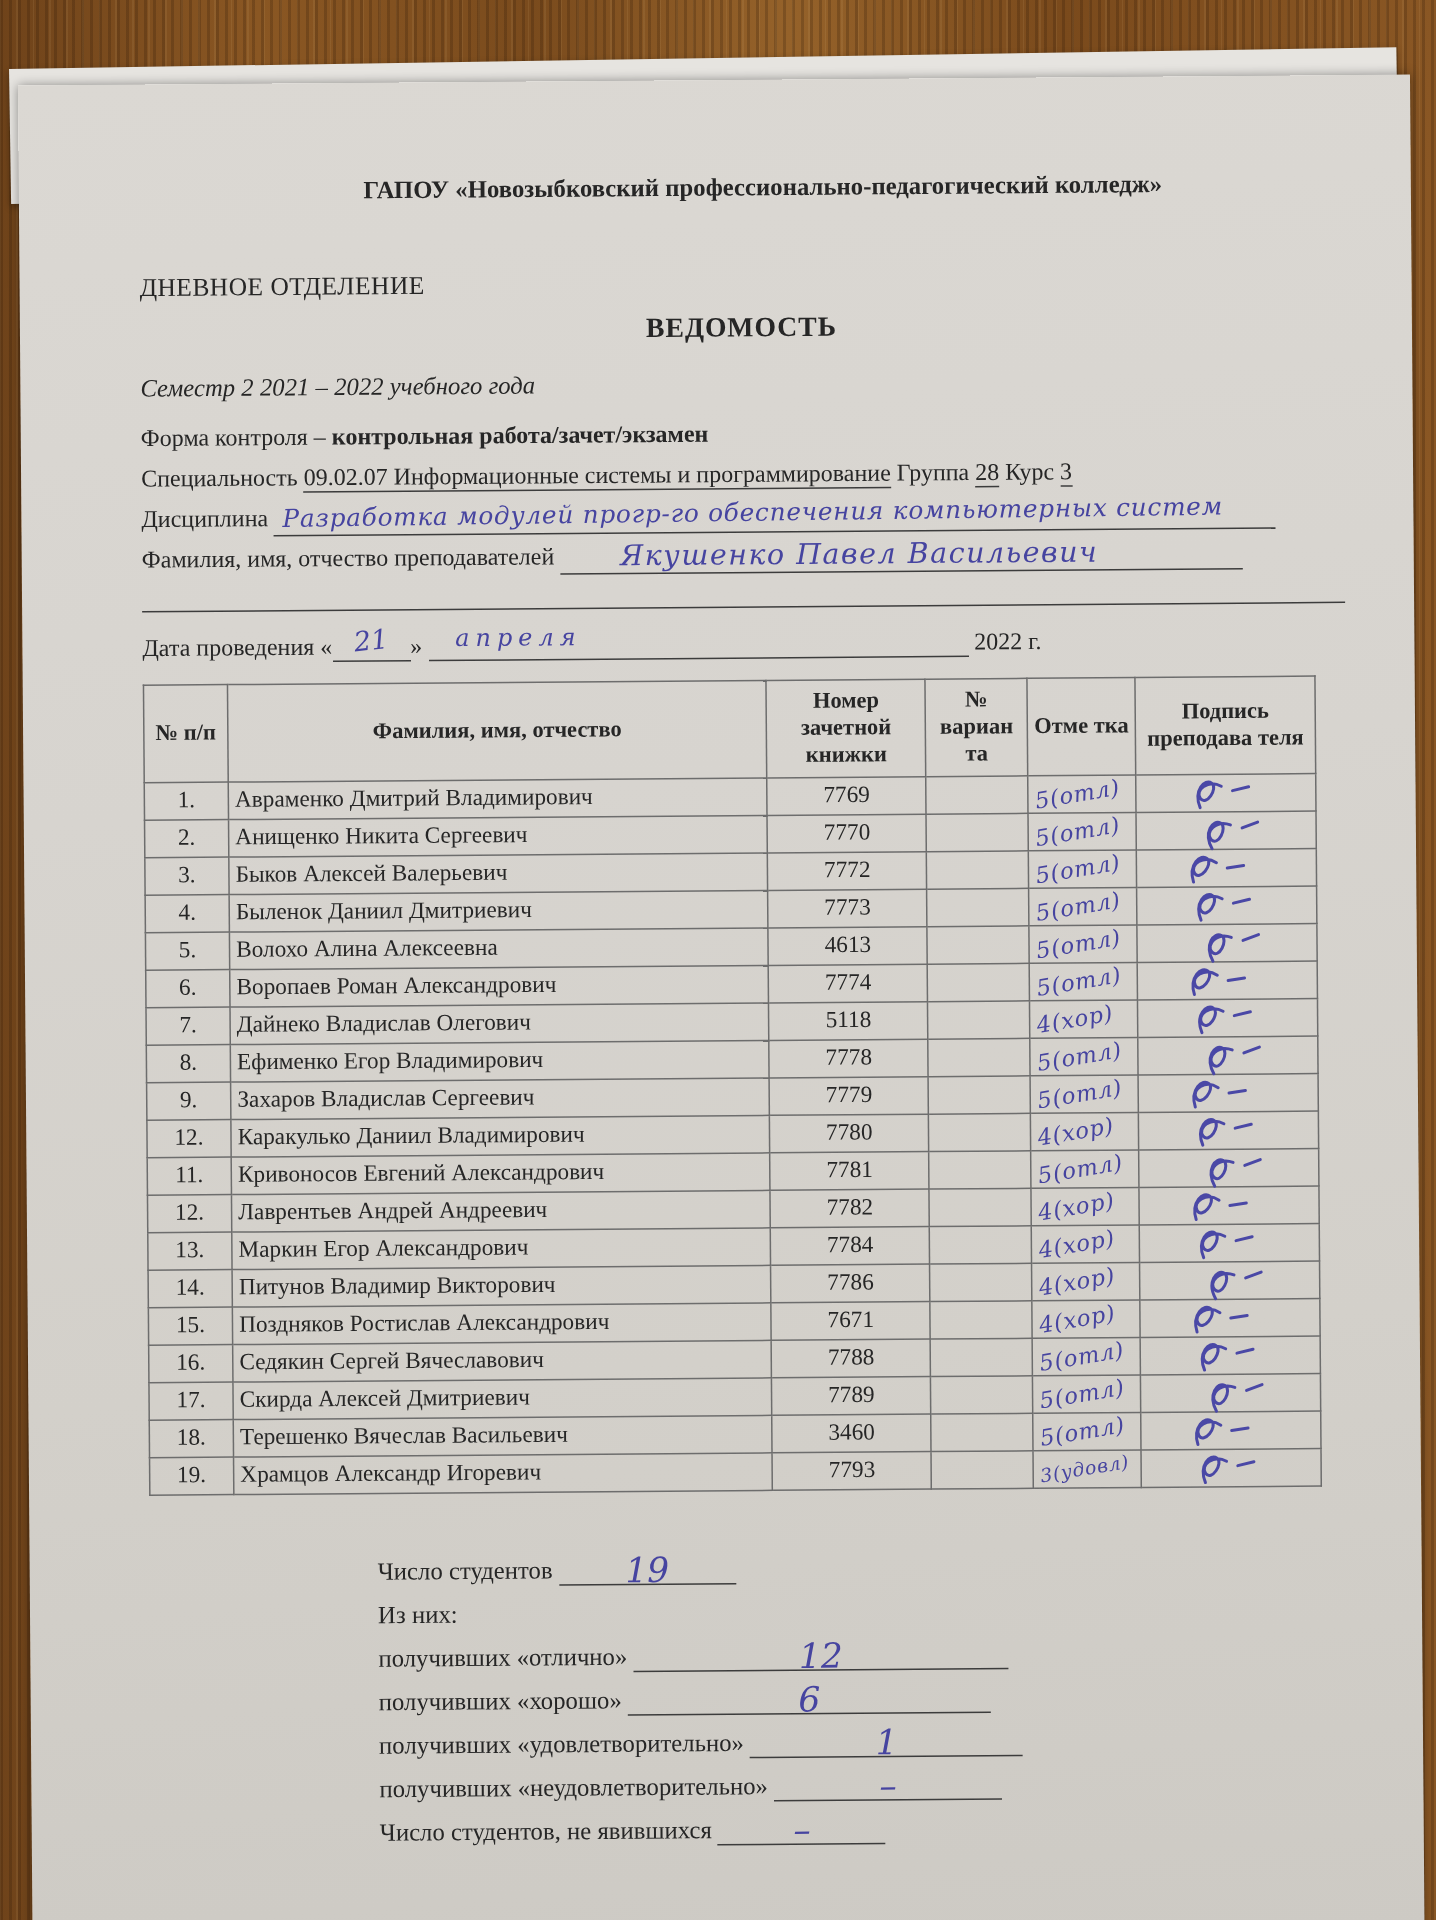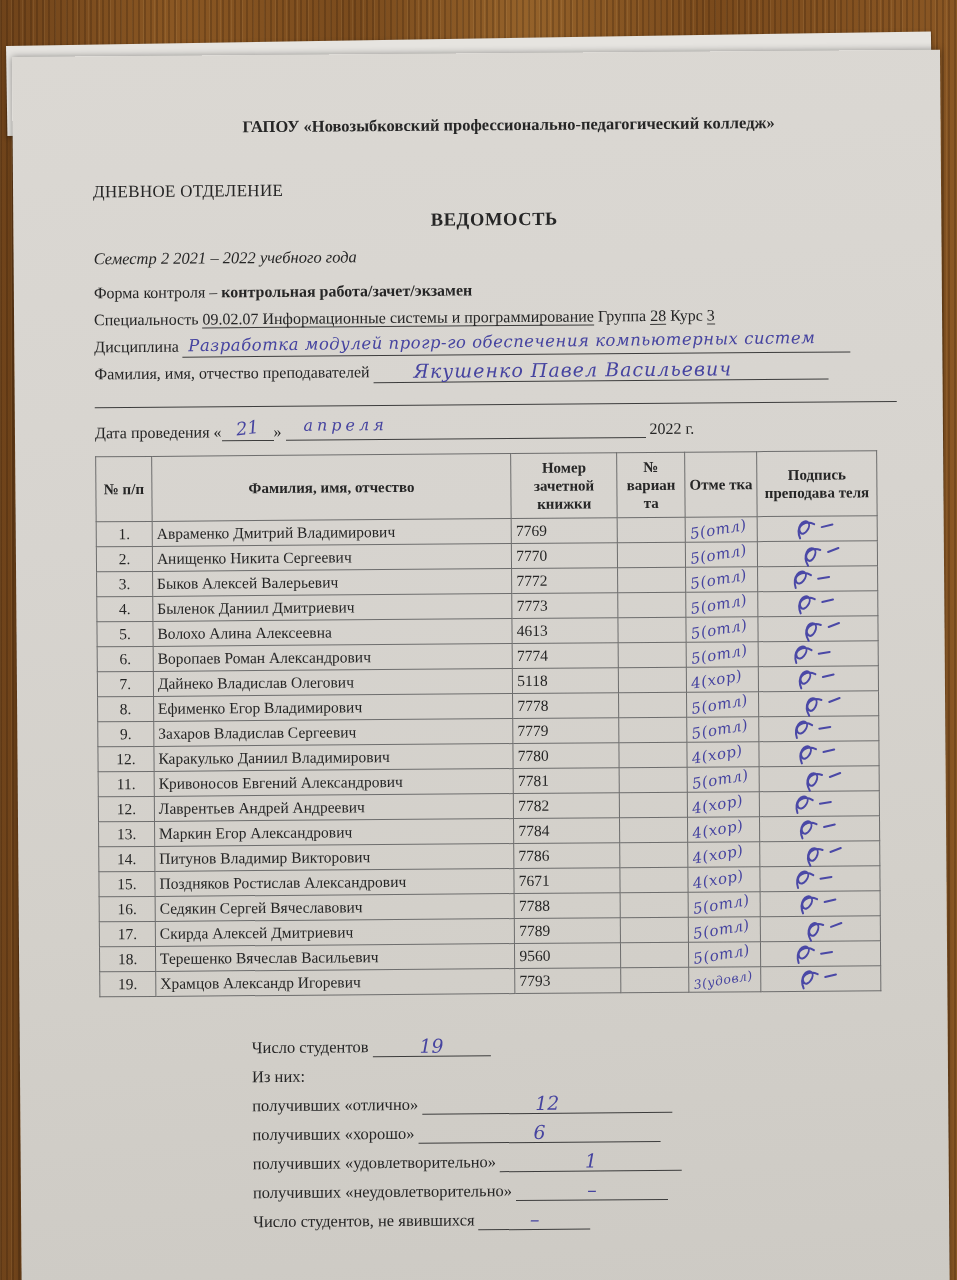--- a/index.html
+++ b/index.html
@@ -35,34 +35,34 @@
   .wline{display:inline-block;border-bottom:1px solid #3c3c3c;height:17px;vertical-align:bottom;position:relative;}
   .blankline{border-bottom:1px solid #3c3c3c;height:20px;margin-top:2px;}
   .hw{
     font-family:"DejaVu Serif", serif;font-style:italic;color:#4644a0;
     position:relative;white-space:nowrap;
   }
   .hw-disc{font-size:16.5px;top:-6px;left:6px;letter-spacing:.5px;display:inline-block;transform:rotate(-.3deg);}
   .hw-teacher{font-size:19px;top:-5px;left:40px;letter-spacing:1px;display:inline-block;}
   .hw-day{font-size:18px;top:-6px;display:inline-block;transform:rotate(-6deg);}
   .hw-month{font-size:16px;top:-7px;left:18px;letter-spacing:4px;display:inline-block;}
-  .hw-num{font-size:19px;top:-4px;display:inline-block;}
+  .hw-num{font-size:23px;top:-4px;display:inline-block;}
   .date-line{margin-top:16px;font-size:16px;}
   .year{margin-left:4px;}
 
   table.sheet{border-collapse:collapse;margin-top:14px;width:782px;}
   table.sheet th,table.sheet td{border:1px solid #6d6d6d;}
   table.sheet th{
     font-weight:bold;font-size:15px;line-height:1.2;text-align:center;
     padding:5px 2px;vertical-align:middle;
   }
   table.sheet td{font-size:15.5px;padding:0 4px;height:21.5px;vertical-align:middle;}
   td.c-num{text-align:center;font-size:15px;}
   td.c-name{padding-left:10px;}
-  td.c-book{}
+  td.c-book{text-align:center;}
   td.c-mark{overflow:visible;padding-left:2px;}
   td.c-sign{position:relative;overflow:visible;}
   .hw.mark{font-size:15px;display:inline-block;transform:rotate(-9deg);letter-spacing:.5px;}
   .hw.mark.small{font-size:12.5px;}
   .sig{display:block;margin:-2px auto 0;overflow:visible;}
   .sig path{stroke:#4a48a6;stroke-width:2;fill:none;stroke-linecap:round;}
   .sig.v0{transform:rotate(-8deg);}
   .sig.v1{transform:rotate(-15deg) translate(6px,2px);}
   .sig.v2{transform:rotate(-3deg) translate(-4px,1px);}
 
@@ -350,21 +350,21 @@
           <td class="c-sign">
             <svg class="sig v1" viewBox="0 0 52 26" width="52" height="26">
     <path d="M7 21 C4 9 13 2 17 6 C21 10 11 21 8 15 C5 9 15 3 23 9"></path>
     <path d="M30 13 L41 12"></path>
   </svg>
           </td>
         </tr>
         <tr>
           <td class="c-num">18.</td>
           <td class="c-name">Терешенко Вячеслав Васильевич</td>
-          <td class="c-book">9560</td>
+          <td class="c-book">3460</td>
           <td class="c-var"></td>
           <td class="c-mark"><span class="hw mark">5(отл)</span></td>
           <td class="c-sign">
             <svg class="sig v2" viewBox="0 0 52 26" width="52" height="26">
     <path d="M7 21 C4 9 13 2 17 6 C21 10 11 21 8 15 C5 9 15 3 23 9"></path>
     <path d="M30 13 L41 12"></path>
   </svg>
           </td>
         </tr>
         <tr>

